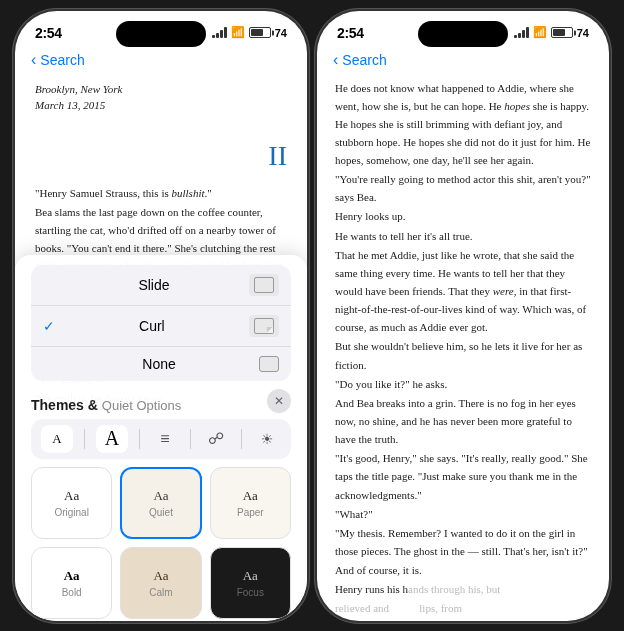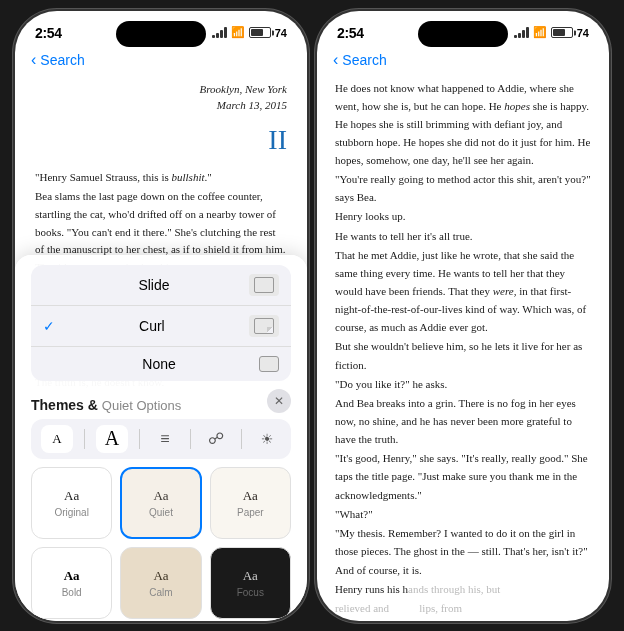--- a/index.html
+++ b/index.html
@@ -130,22 +130,22 @@
     
     .book-content {
       padding: 8px 20px;
       font-size: 11.5px;
       line-height: 1.55;
       color: #1a1a1a;
       font-family: Georgia, serif;
     }
 
     .book-header {
-      text-align: right;
-      margin-bottom: 4px;
+      text-align: left;
+      margin-bottom: 20px;
       font-style: italic;
       font-size: 11px;
       line-height: 1.5;
     }
 
     .chapter-num {
       text-align: right;
       font-size: 28px;
       color: #1a6bb5;
       font-family: Georgia, serif;

